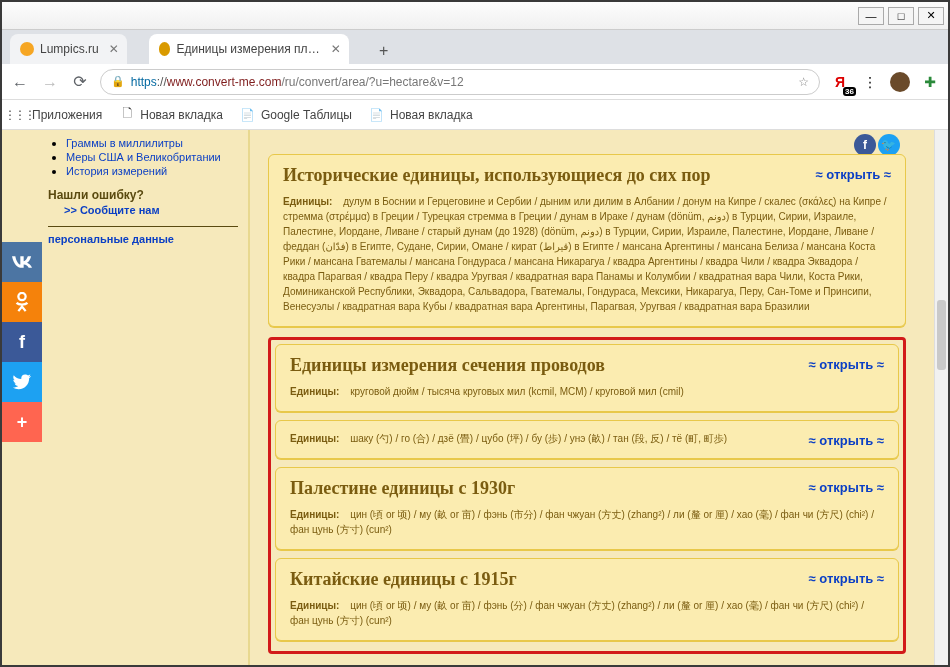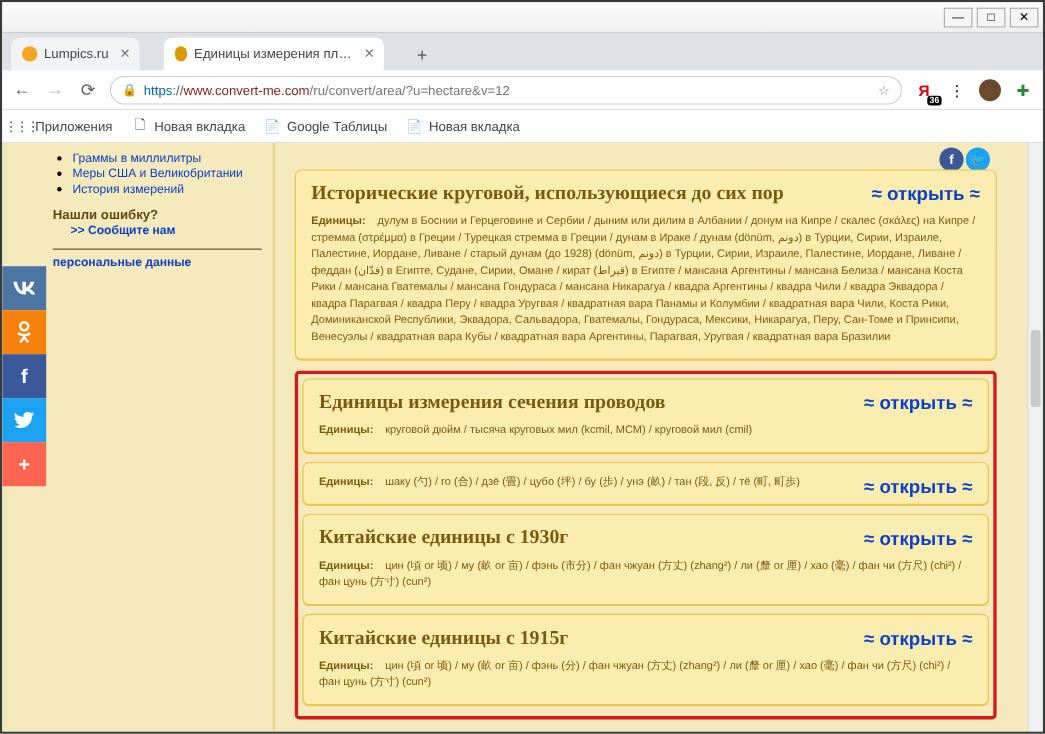--- a/index.html
+++ b/index.html
@@ -27,21 +27,21 @@
 .url-box .domain { color: #7f1d1d; }
 .url-box .path { color: #777; }
 .ext-icon { width: 20px; height: 20px; display: flex; align-items: center; justify-content: center; cursor: pointer; font-size: 14px; }
 
 
 .bm-bar { height: 30px; background: #fff; border-bottom: 1px solid #ddd; display: flex; align-items: center; padding: 0 10px; gap: 18px; font-size: 12px; color: #444; }
 .bm-item { display: flex; align-items: center; gap: 6px; cursor: pointer; }
 .bm-icon { width: 14px; height: 14px; display: inline-flex; align-items: center; justify-content: center; font-size: 12px; }
 
 
-.viewport { position: absolute; top: 128px; left: 0; right: 0; bottom: 0; display: flex; background: #5eead4; }
+.viewport { position: absolute; top: 128px; left: 0; right: 0; bottom: 0; display: flex; background: #15803d; }
 .page { flex: 1; background: #f6e9bb; position: relative; overflow: hidden; }
 .scrollbarv { width: 14px; background: #f1f1f1; border-left: 1px solid #ddd; position: relative; }
 .scroll-thumb { position: absolute; left: 2px; right: 2px; top: 170px; height: 70px; background: #c9c9c9; border-radius: 3px; }
 
 
 .page-inner { display: flex; height: 100%; }
 .left-col { width: 248px; padding: 6px 10px 0 46px; border-right: 2px solid #e8d88f; position: relative; }
 .left-col ul { list-style: disc; margin-left: 18px; }
 .left-col a { color: #0b3fc4; font-size: 11px; text-decoration: none; }
 .left-col .hdr { font-weight: bold; color: #5a4a10; font-size: 12px; margin-top: 10px; }
@@ -59,21 +59,21 @@
 .plus { background: #ff6550; }
 
 
 .main-col { flex: 1; padding: 6px 28px 10px 18px; overflow: hidden; position: relative; }
 .share-icons { position: absolute; right: 34px; top: 4px; display: flex; gap: 2px; }
 .share-circle { width: 22px; height: 22px; border-radius: 50%; display: flex; align-items: center; justify-content: center; color: #fff; font-size: 12px; font-weight: bold; cursor: pointer; }
 
 
 .cat-card { background: #fbecb0; border: 1px solid #e8c84a; border-radius: 6px; padding: 10px 14px 12px; margin-bottom: 10px; position: relative; box-shadow: 0 1px 0 #e8c84a; }
 .cat-title { color: #7a5c10; font-size: 18px; font-weight: bold; margin-bottom: 8px; font-family: Georgia, serif; }
-.open-link { position: absolute; right: 14px; top: 12px; color: #0b3fc4; font-size: 17px; font-weight: bold; cursor: pointer; }
+.open-link { position: absolute; right: 14px; top: 12px; color: #0b3fc4; font-size: 13px; font-weight: bold; cursor: pointer; }
 .open-link::before { content: "≈ "; color: #0b3fc4; }
 .open-link::after { content: " ≈"; color: #0b3fc4; }
 .units-line { font-size: 10px; color: #7a5c10; line-height: 1.5; }
 .units-line .lbl { font-weight: bold; margin-right: 8px; }
 
 
 .hl-box { border: 3px solid #d21a1a; border-radius: 4px; padding: 4px 4px 2px; }
 .hl-box .cat-card { margin-bottom: 8px; }
 
 
@@ -161,21 +161,21 @@
         </div>
 
         <div class="main-col">
           <div class="share-icons">
             <div class="share-circle fb">f</div>
             <div class="share-circle tw">🐦</div>
           </div>
 
           <div class="cat-card" style="margin-top:18px">
             <div class="open-link">открыть</div>
-            <div class="cat-title">Исторические круговой, использующиеся до сих пор</div>
+            <div class="cat-title">Исторические единицы, использующиеся до сих пор</div>
             <div class="units-line">
               <span class="lbl">Единицы:</span>
               <span>дулум в Боснии и Герцеговине и Сербии / дыним или дилим в Албании / донум на Кипре / скалес (σκάλες) на Кипре / стремма (στρέμμα) в Греции / Турецкая стремма в Греции / дунам в Ираке / дунам (dönüm, دونم) в Турции, Сирии, Израиле, Палестине, Иордане, Ливане / старый дунам (до 1928) (dönüm, دونم) в Турции, Сирии, Израиле, Палестине, Иордане, Ливане / феддан (فدّان) в Египте, Судане, Сирии, Омане / кират (قيراط) в Египте / мансана Аргентины / мансана Белиза / мансана Коста Рики / мансана Гватемалы / мансана Гондураса / мансана Никарагуа / квадра Аргентины / квадра Чили / квадра Эквадора / квадра Парагвая / квадра Перу / квадра Уругвая / квадратная вара Панамы и Колумбии / квадратная вара Чили, Коста Рики, Доминиканской Республики, Эквадора, Сальвадора, Гватемалы, Гондураса, Мексики, Никарагуа, Перу, Сан-Томе и Принсипи, Венесуэлы / квадратная вара Кубы / квадратная вара Аргентины, Парагвая, Уругвая / квадратная вара Бразилии</span>
             </div>
           </div>
 
           <div class="hl-box">
 
             <div class="cat-card">
               <div class="open-link">открыть</div>
@@ -189,21 +189,21 @@
             <div class="cat-card">
               <div class="open-link">открыть</div>
               <div class="units-line">
                 <span class="lbl">Единицы:</span>
                 <span>шаку (勺) / го (合) / дзё (畳) / цубо (坪) / бу (歩) / унэ (畝) / тан (段, 反) / тё (町, 町歩)</span>
               </div>
             </div>
 
             <div class="cat-card">
               <div class="open-link">открыть</div>
-              <div class="cat-title">Китайские единицы c 1930г</div>
+              <div class="cat-title">Палестине единицы c 1930г</div>
               <div class="units-line">
                 <span class="lbl">Единицы:</span>
                 <span>цин (頃 or 顷) / му (畝 or 亩) / фэнь (市分) / фан чжуан (方丈) (zhang²) / ли (釐 or 厘) / хао (毫) / фан чи (方尺) (chi²) / фан цунь (方寸) (cun²)</span>
               </div>
             </div>
 
             <div class="cat-card">
               <div class="open-link">открыть</div>
               <div class="cat-title">Китайские единицы c 1915г</div>
               <div class="units-line">

